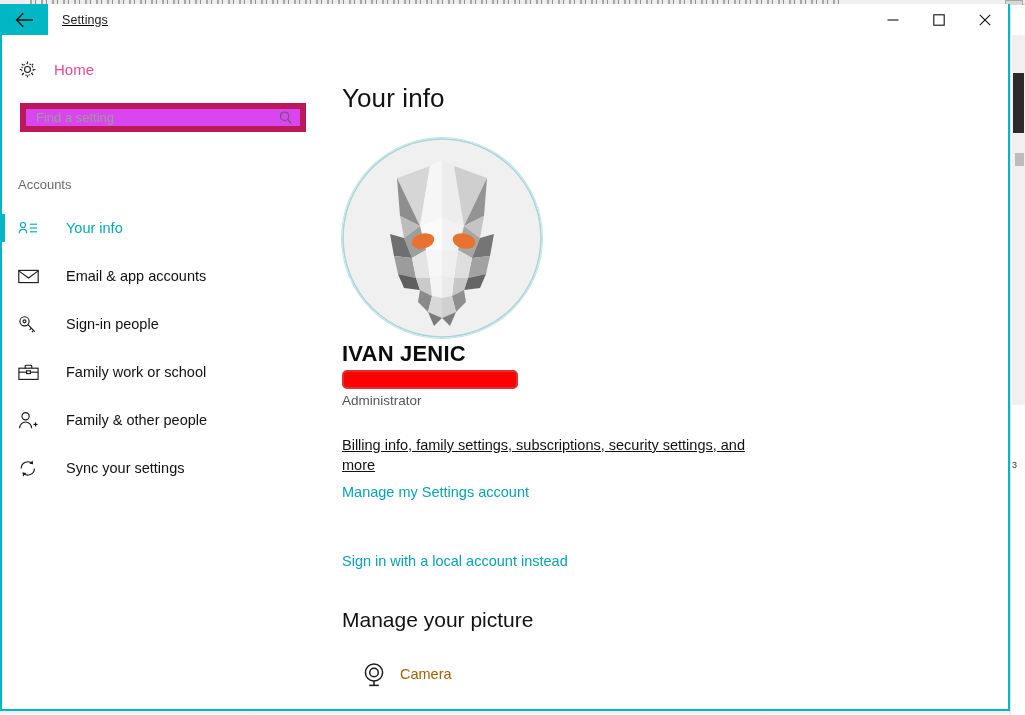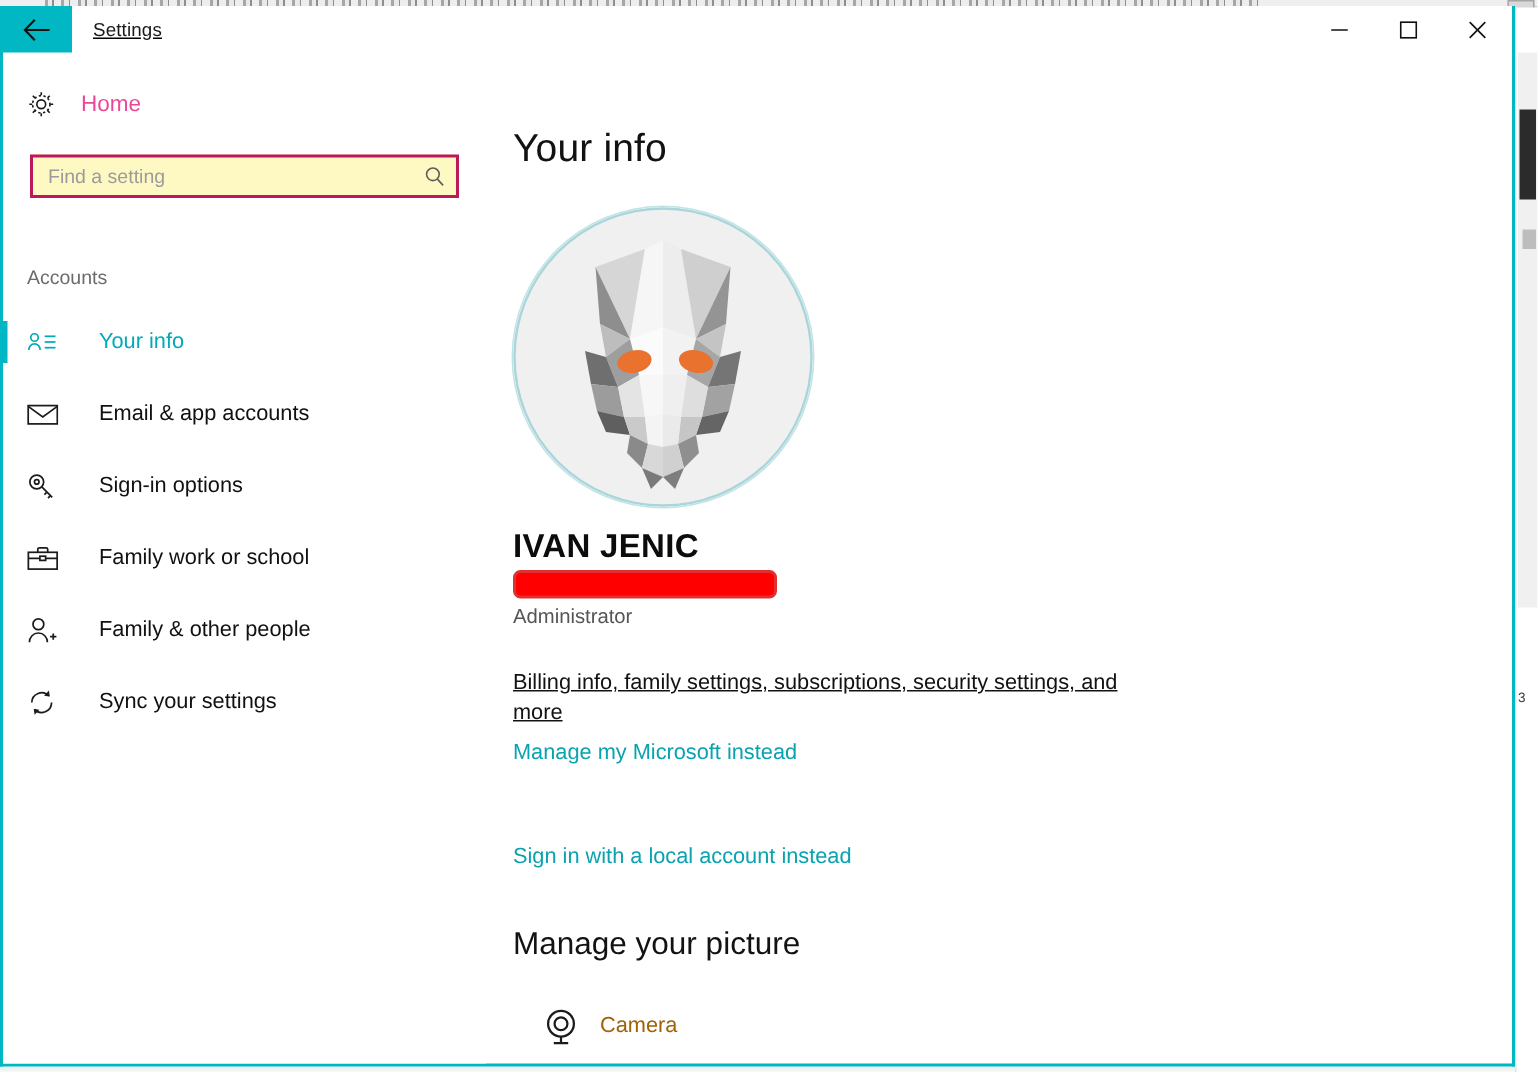--- a/index.html
+++ b/index.html
@@ -170,24 +170,24 @@
   }
   .home-label {
     font-size: 15px;
     color: #ec4899;
     padding-left: 8px;
   }
 
   .search-wrap {
     margin: 14px 18px 0 18px;
     height: 29px;
-    border: 2px solid #be185d;
-    display: flex;
-    align-items: center;
-    background: #fef9c3;
+    border: 6px solid #be185d;
+    display: flex;
+    align-items: center;
+    background: #d946ef;
   }
   .search-input {
     flex: 1;
     border: none;
     outline: none;
     font-size: 13px;
     color: #333;
     padding-left: 10px;
     font-family: "Liberation Sans", sans-serif;
     background: transparent;
@@ -252,21 +252,21 @@
     margin-top: 24px;
     width: 200px; height: 200px;
     border-radius: 50%;
     overflow: hidden;
     background: #ececec;
     box-shadow: 0 0 0 1px #bfe3e6;
   }
   .avatar svg { display: block; }
 
   .user-name {
-    margin-top: 13px;
+    margin-top: 3px;
     font-size: 22px;
     font-weight: bold;
     color: #0c0c0c;
     letter-spacing: .2px;
   }
   .redaction {
     margin-top: 3px;
     width: 176px; height: 19px;
     background: #ff0000;
     border: 2px solid #e03030;
@@ -434,21 +434,21 @@
             <svg width="20" height="19" viewBox="0 0 20 19" aria-hidden="true">
               <g fill="none" stroke="#1b1b1b" stroke-width="1.15">
                 <circle cx="6.5" cy="6.3" r="4.6"></circle>
                 <circle cx="6.5" cy="6.3" r="1.5"></circle>
                 <line x1="9.9" y1="9.6" x2="16.8" y2="16.6"></line>
                 <line x1="13.3" y1="13.1" x2="11.6" y2="14.8"></line>
                 <line x1="15.6" y1="15.4" x2="14" y2="17.1"></line>
               </g>
             </svg>
           </span>
-          <span class="nav-label">Sign-in options</span>
+          <span class="nav-label">Sign-in people</span>
         </div>
 
         <div class="nav-item">
           <span class="sel-bar"></span>
           <span class="nav-icon">
             <svg width="21" height="17" viewBox="0 0 21 17" aria-hidden="true">
               <g fill="none" stroke="#1b1b1b" stroke-width="1.15">
                 <rect x="0.9" y="4.2" width="19.2" height="11.2"></rect>
                 <path d="M7.2 4.2V2.2c0-.6.5-1 1.1-1h4.4c.6 0 1.1.4 1.1 1v2"></path>
                 <line x1="0.9" y1="8.2" x2="20.1" y2="8.2"></line>
@@ -535,21 +535,21 @@
             <ellipse cx="122" cy="103" rx="11.5" ry="7.5" fill="#e8722e" transform="rotate(12 122 103)"></ellipse>
             <circle cx="100" cy="100" r="99" fill="none" stroke="#a9d6da" stroke-width="1.6"></circle>
           </svg>
         </div>
 
         <div class="user-name">IVAN JENIC</div>
         <div class="redaction"></div>
         <div class="role">Administrator</div>
 
         <div class="billing">Billing info, family settings, subscriptions, security settings, and more</div>
-        <a class="link">Manage my Microsoft instead</a>
+        <a class="link">Manage my Settings account</a>
         <br>
         <a class="link local">Sign in with a local account instead</a>
 
         <div class="section-title">Manage your picture</div>
 
         <div class="opt-row">
           <span class="opt-icon">
             <svg width="30" height="30" viewBox="0 0 30 30" aria-hidden="true">
               <g fill="none" stroke="#1b1b1b" stroke-width="1.5">
                 <circle cx="15" cy="13.5" r="8.6"></circle>

